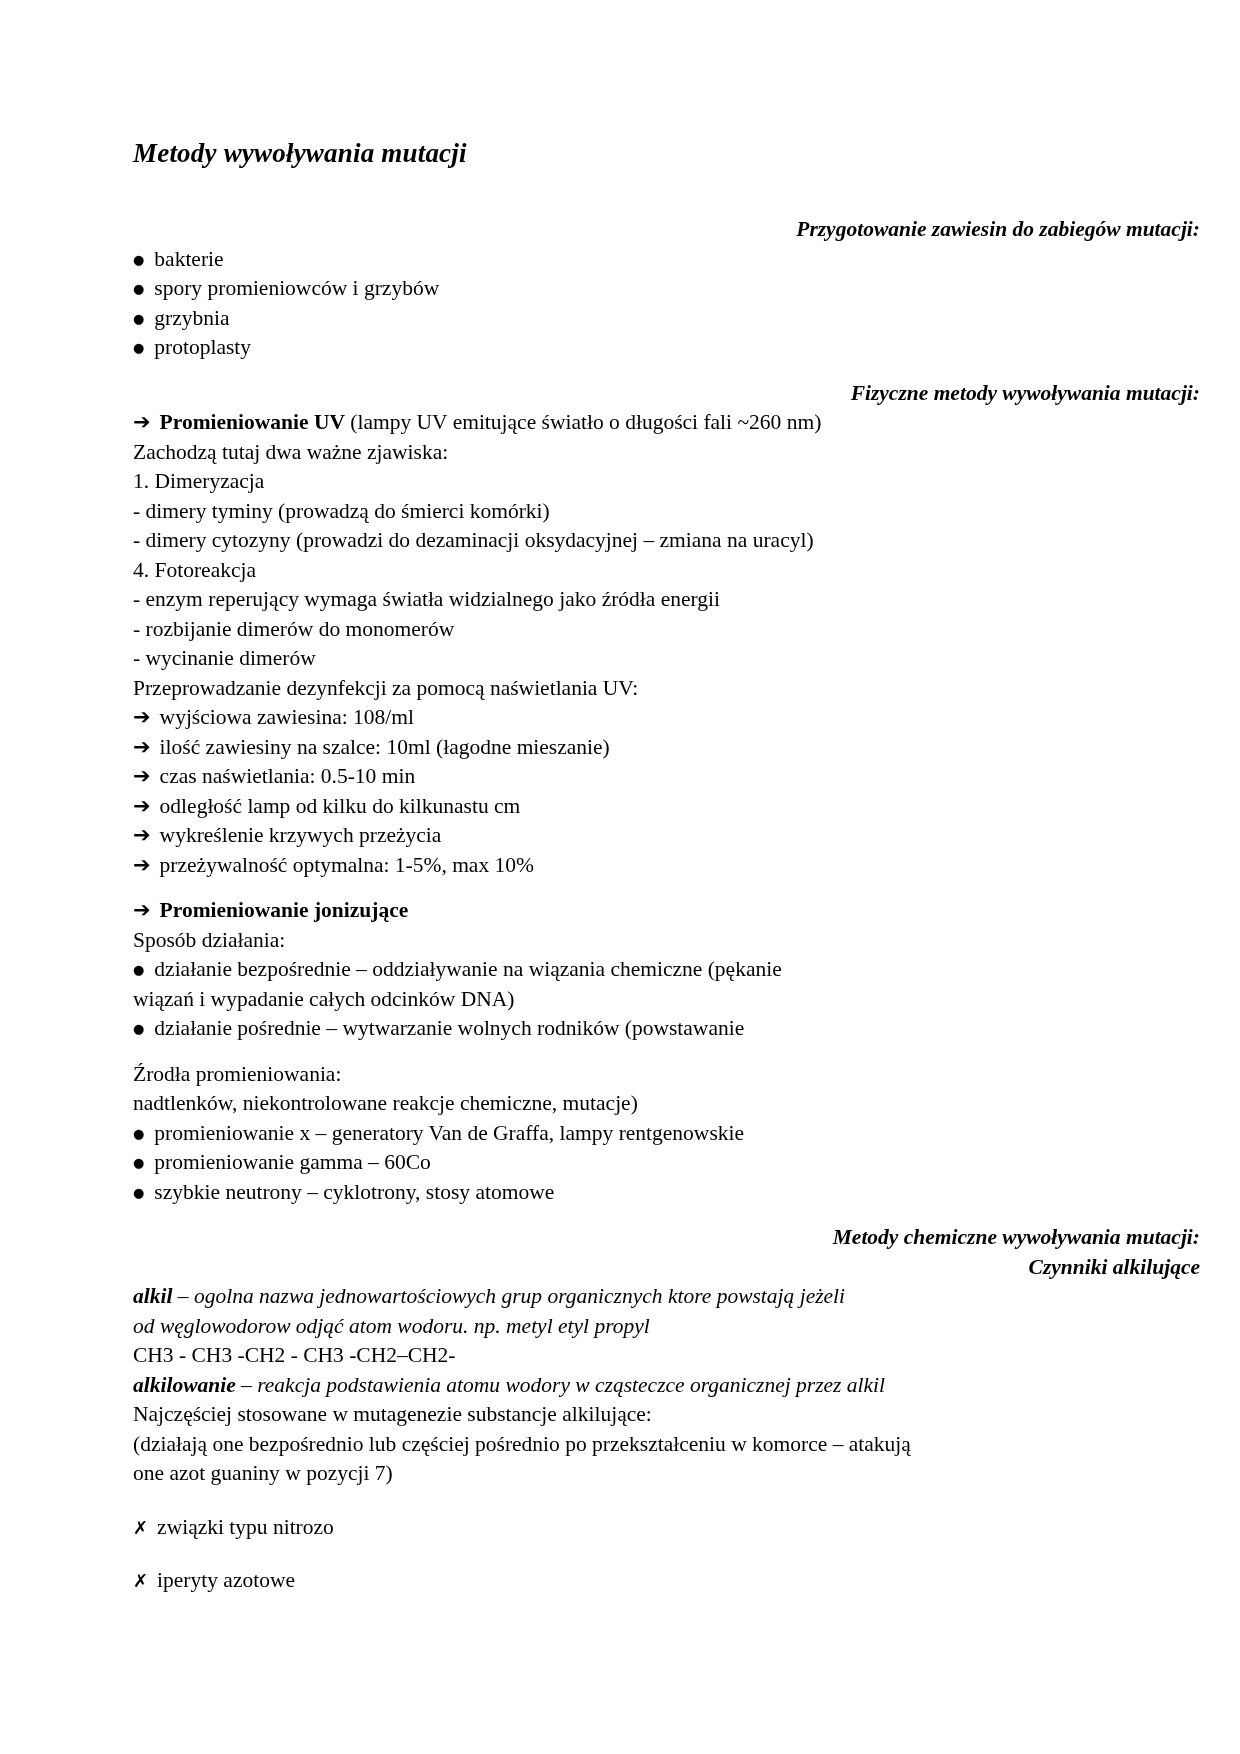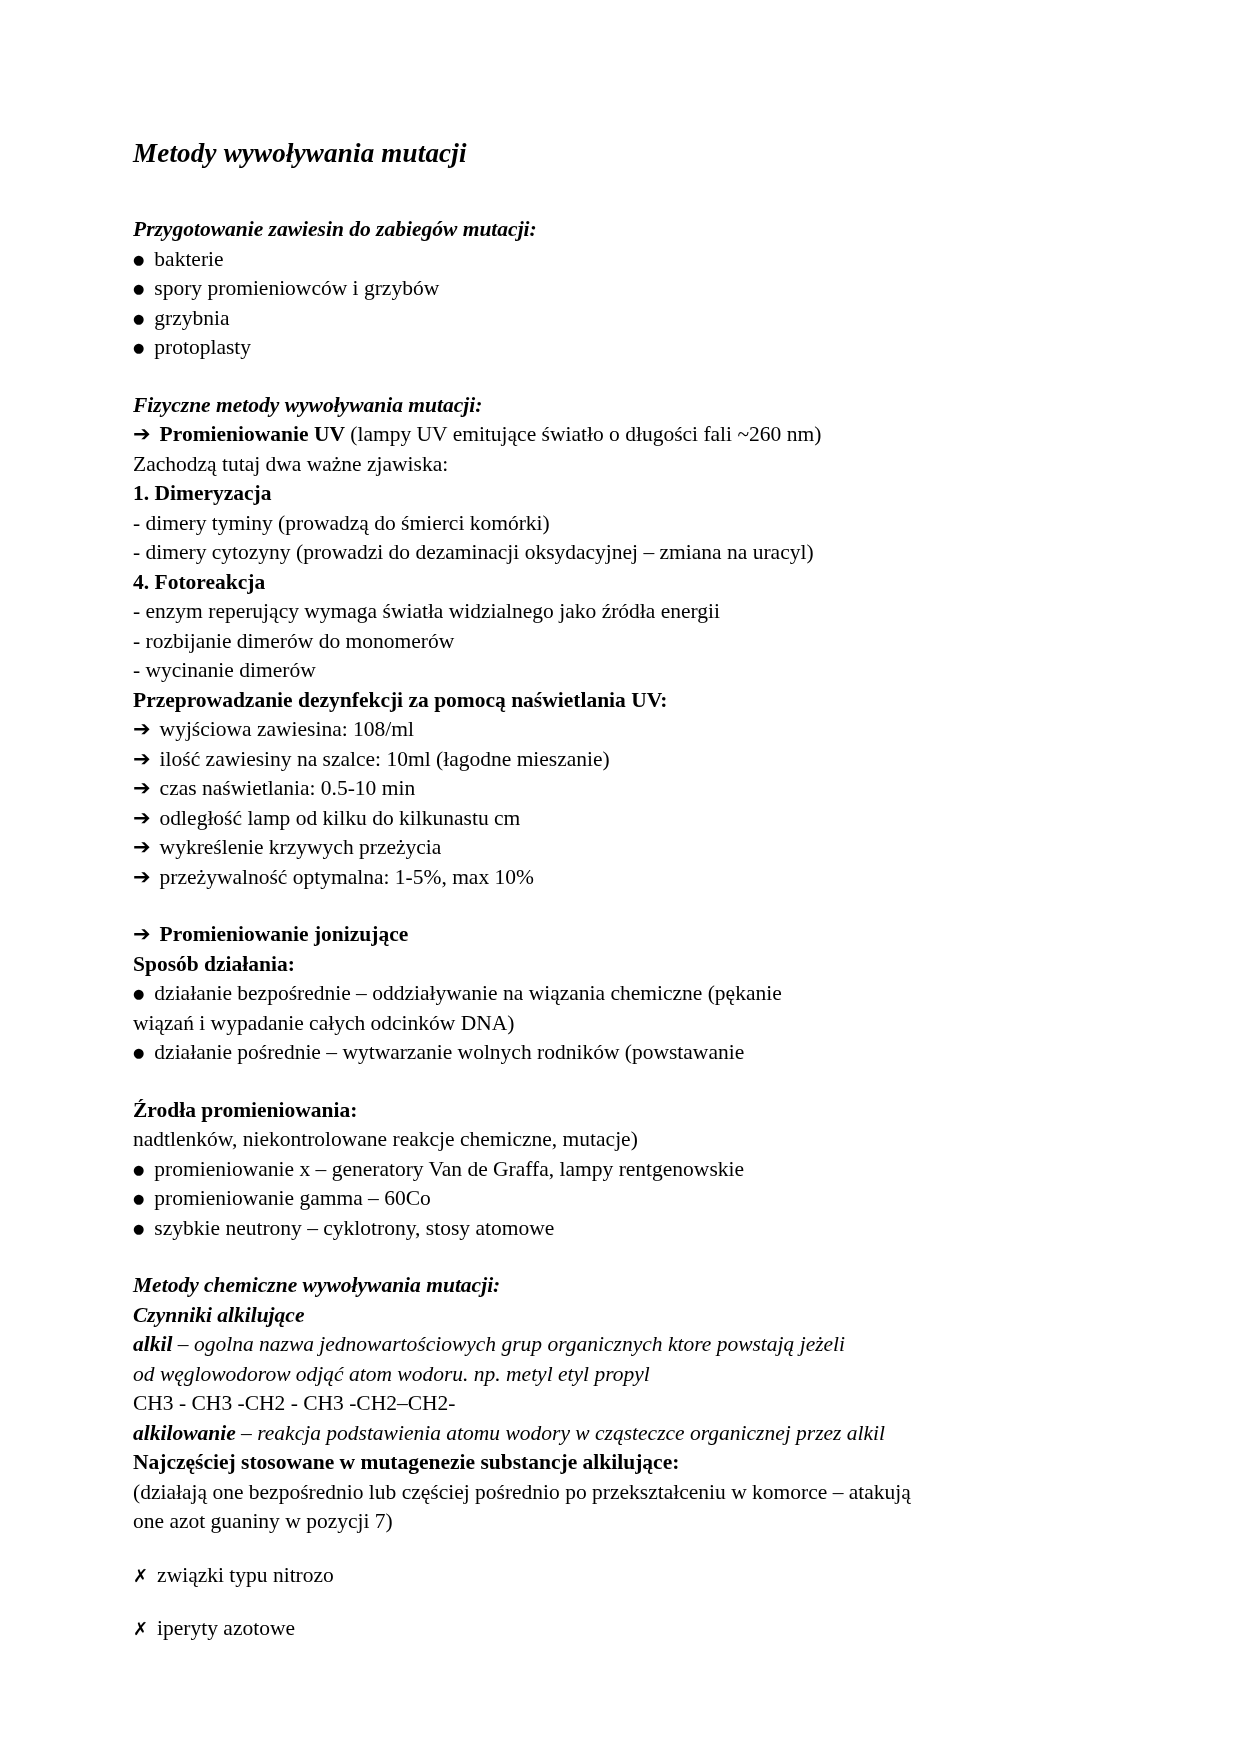--- a/index.html
+++ b/index.html
@@ -29,23 +29,23 @@
     letter-spacing: 0.2px;
   }
   .line {
     font-size: 21.5px;
     line-height: 29.5px;
     min-height: 29.5px;
     white-space: nowrap;
   }
   .b { font-weight: bold; }
   .i { font-style: italic; margin-top: 48px; }
-  .heading-bi { font-weight: bold; font-style: italic; }
-  .heading-b  { font-weight: bold; }
-  .gap-before { margin-top: 28px; }
+  .heading-bi { font-weight: bold; font-style: italic; text-align: right; }
+  .heading-b  { font-weight: normal; }
+  .gap-before { margin-top: 16px; }
   .x-line { margin-top: 24px; }
   .marker {
     display: inline-block;
     font-family: "DejaVu Sans", sans-serif;
   }
   .marker-bullet {
     font-size: 13px;
     margin-right: 10px;
     vertical-align: 2px;
   }

